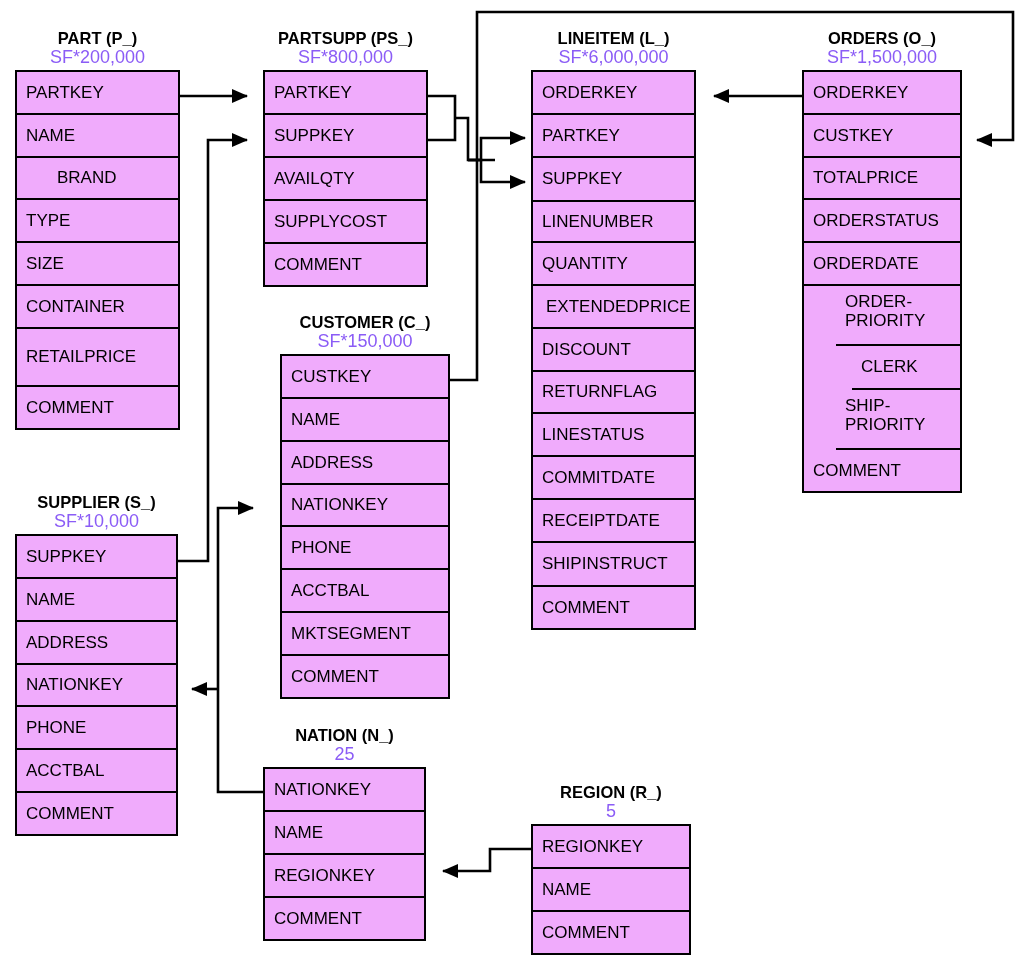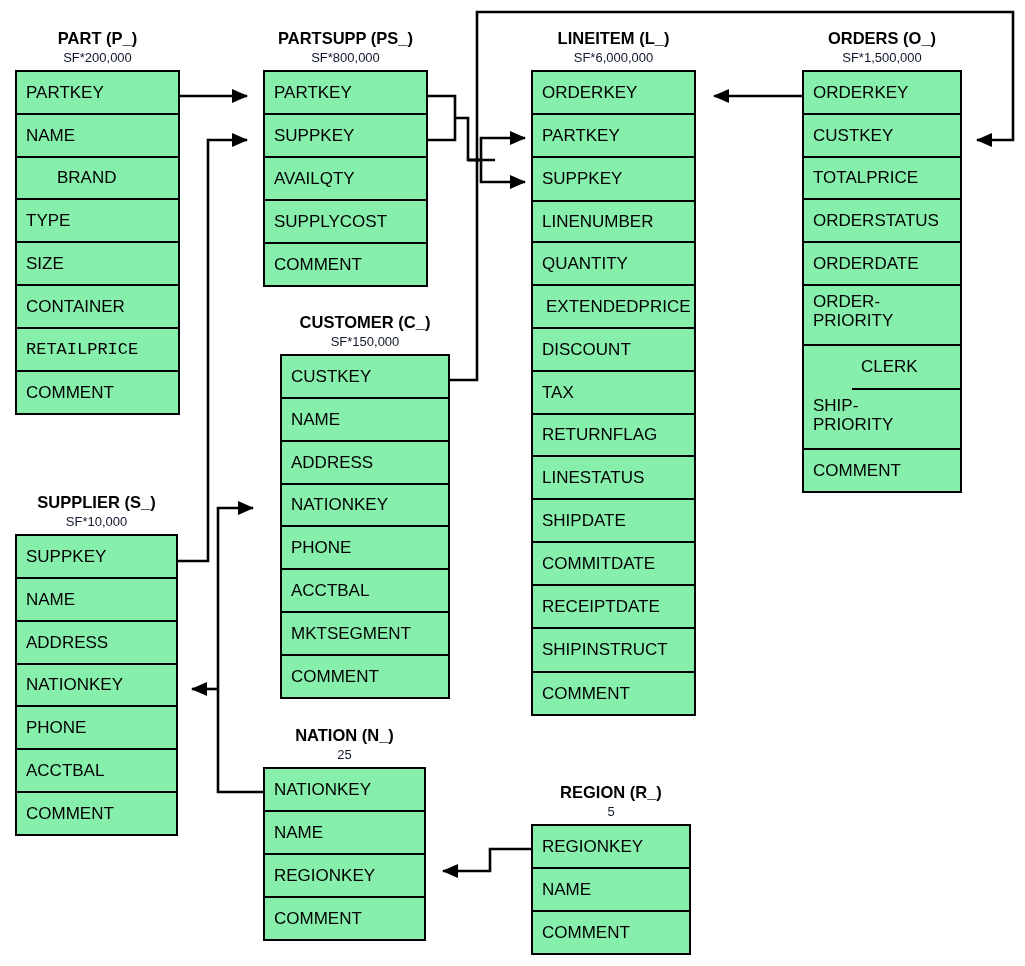--- a/index.html
+++ b/index.html
@@ -28,49 +28,50 @@
   }
   .entity-title {
     font-size: 16.5px;
     font-weight: bold;
     color: #000000;
     text-align: center;
     line-height: 20px;
     white-space: nowrap;
   }
   .entity-card {
-    font-size: 13px;
-    color: #0f172a;
+    font-size: 18px;
+    color: #8b5cf6;
     text-align: center;
     line-height: 19px;
     white-space: nowrap;
   }
   .entity-box {
     border: 2.5px solid #000000;
     border-bottom: none;
-    background: #86efac;
+    background: #f0abfc;
     box-sizing: border-box;
   }
   .attr {
     border-bottom: 2.5px solid #000000;
     box-sizing: border-box;
     display: flex;
     align-items: center;
     padding-left: 9px;
     font-size: 17px;
     color: #000000;
     line-height: 1.12;
     white-space: nowrap;
     overflow: visible;
   }
   .attr.two-line {
     white-space: normal;
     line-height: 1.12;
     display: block;
     padding-top: 6px;
+    margin-left: 32px;
   }
 </style>
 </head>
 <body>
 
 <div id="canvas">
 
   <svg id="wires" viewBox="0 0 1025 966">
     <defs>
       <marker id="ah" markerWidth="16" markerHeight="14" refX="15" refY="7" orient="auto" markerUnits="userSpaceOnUse">
@@ -105,21 +106,21 @@
   <div class="entity" style="left:15px; top:28px; width:165px;">
     <div class="entity-title">PART (P_)</div>
     <div class="entity-card">SF*200,000</div>
     <div class="entity-box" style="margin-top:3px;">
       <div class="attr" style="height:43px;">PARTKEY</div>
       <div class="attr" style="height:43px;">NAME</div>
       <div class="attr" style="height:42px;padding-left:40px;">BRAND</div>
       <div class="attr" style="height:43px;">TYPE</div>
       <div class="attr" style="height:43px;">SIZE</div>
       <div class="attr" style="height:43px;">CONTAINER</div>
-      <div class="attr" style="height:43px;font-family:Liberation Mono, monospace;">RETAILPRICE</div>
+      <div class="attr" style="height:58px;">RETAILPRICE</div>
       <div class="attr" style="height:43px;">COMMENT</div>
     </div>
   </div>
 
   <div class="entity" style="left:263px; top:28px; width:165px;">
     <div class="entity-title">PARTSUPP (PS_)</div>
     <div class="entity-card">SF*800,000</div>
     <div class="entity-box" style="margin-top:3px;">
       <div class="attr" style="height:43px;">PARTKEY</div>
       <div class="attr" style="height:43px;">SUPPKEY</div>
@@ -133,24 +134,22 @@
     <div class="entity-title">LINEITEM (L_)</div>
     <div class="entity-card">SF*6,000,000</div>
     <div class="entity-box" style="margin-top:3px;">
       <div class="attr" style="height:43px;">ORDERKEY</div>
       <div class="attr" style="height:43px;">PARTKEY</div>
       <div class="attr" style="height:44px;">SUPPKEY</div>
       <div class="attr" style="height:41px;">LINENUMBER</div>
       <div class="attr" style="height:43px;">QUANTITY</div>
       <div class="attr" style="height:43px; padding-left:13px;">EXTENDEDPRICE</div>
       <div class="attr" style="height:43px;">DISCOUNT</div>
-      <div class="attr" style="height:43px;">TAX</div>
       <div class="attr" style="height:42px;">RETURNFLAG</div>
       <div class="attr" style="height:43px;">LINESTATUS</div>
-      <div class="attr" style="height:43px;">SHIPDATE</div>
       <div class="attr" style="height:43px;">COMMITDATE</div>
       <div class="attr" style="height:43px;">RECEIPTDATE</div>
       <div class="attr" style="height:44px;">SHIPINSTRUCT</div>
       <div class="attr" style="height:43px;">COMMENT</div>
     </div>
   </div>
 
   <div class="entity" style="left:802px; top:28px; width:160px;">
     <div class="entity-title">ORDERS (O_)</div>
     <div class="entity-card">SF*1,500,000</div>

